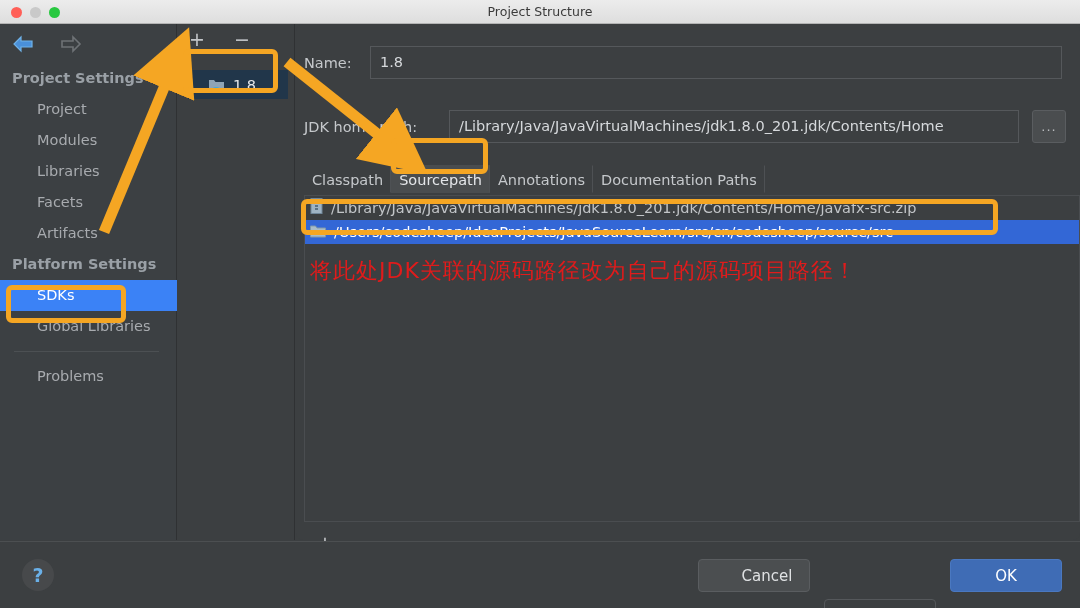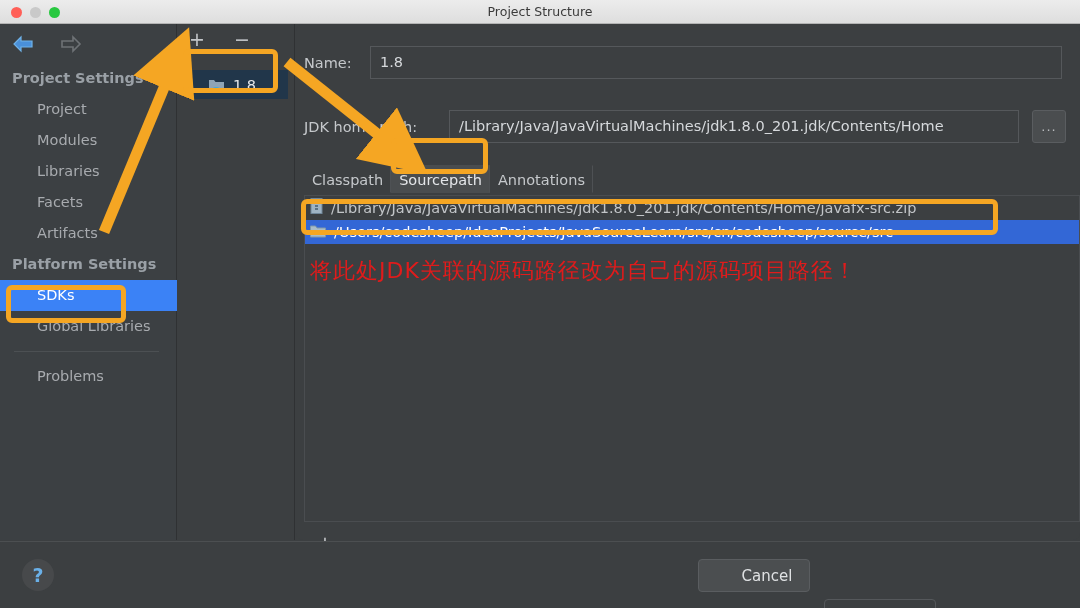--- a/index.html
+++ b/index.html
@@ -221,20 +221,21 @@
     <div class="row" style="left:8px; top:86px;">
       <span class="field-label" style="width:145px;">JDK home path:</span>
       <span class="textfield" style="width:570px;">/Library/Java/JavaVirtualMachines/jdk1.8.0_201.jdk/Contents/Home</span>
       <span class="browse-btn" style="margin-left:13px;">...</span>
     </div>
 
     <div class="tabs">
       <div class="tab">Classpath</div>
       <div class="tab active">Sourcepath</div>
       <div class="tab">Annotations</div>
+      <div class="tab">Documentation Paths</div>
     </div>
 
     <div class="pathlist">
       <div class="path-row zip">
         <span>
           <svg width="13" height="16" viewBox="0 0 13 16">
             <rect x="1" y="0.5" width="11" height="15" fill="#9fb4c4" stroke="#70879a"></rect>
             <rect x="5" y="1" width="3" height="2" fill="#4f6personal"></rect>
             <rect x="5" y="1" width="3" height="2" fill="#5b7284"></rect>
             <rect x="5" y="4" width="3" height="2" fill="#5b7284"></rect>
@@ -259,20 +260,21 @@
     <div class="list-toolbar">
       <div class="tb-btn" style="left:10px;top:9px;">+</div>
       <div class="tb-btn" style="left:47px;top:9px;">−</div>
     </div>
   </div>
 
   <div class="bottombar">
     <div class="help-btn">?</div>
     <div class="dlg-btn cancel">Cancel</div>
     <div class="dlg-btn apply">Apply</div>
+    <div class="dlg-btn ok">OK</div>
   </div>
 
   <svg class="overlay">
     <defs>
       <marker id="ah" markerWidth="6" markerHeight="6" refX="1" refY="3" orient="auto" markerUnits="strokeWidth">
         <path d="M0,0 L6,3 L0,6 z" fill="#f5a623"></path>
       </marker>
     </defs>
 
     <line x1="104" y1="232" x2="168" y2="78" stroke="#f5a623" stroke-width="11" marker-end="url(#ah)"></line>

